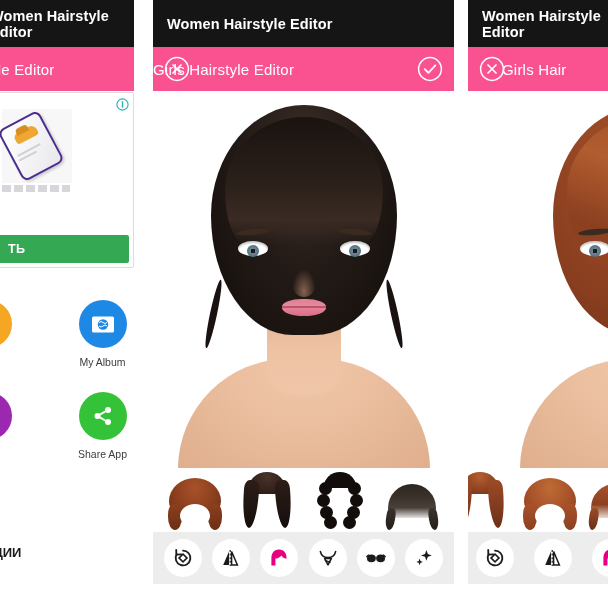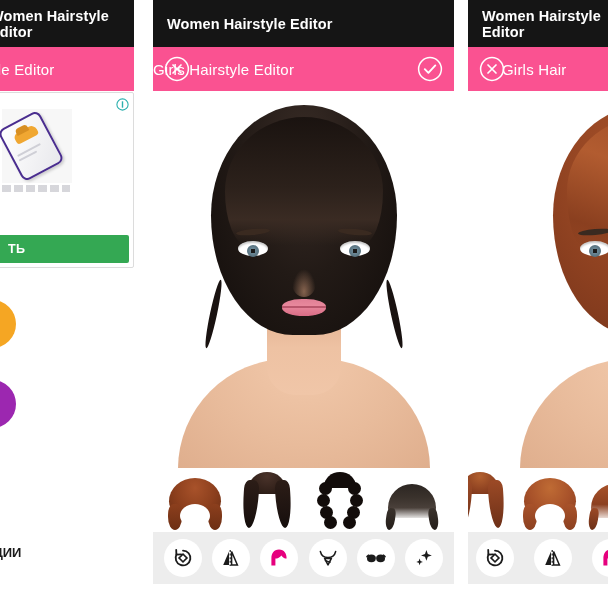--- a/index.html
+++ b/index.html
@@ -242,25 +242,46 @@
       <div class="ad-caption"></div>
       <div class="ad-cta">ТЬ</div>
     </div>
 
     <div class="menu-grid">
       <div class="menu-row">
         <div class="menu-cell">
           <div class="menu-circle" style="background:#F5A623; margin-left:-40px;"></div>
           <span class="menu-label"></span>
         </div>
+        <div class="menu-cell">
+          <div class="menu-circle" style="background:#1E88E5;">
+            <svg width="24" height="19" viewBox="0 0 24 19">
+              <rect x="1" y="1.5" width="22" height="16" rx="1.6" fill="#ffffff"></rect>
+              <circle cx="12" cy="9.5" r="5.2" fill="#1E88E5"></circle>
+              <path d="M8 7.5 q2 -2 4 0 q2 2 4 0 M8 11 q2 2 4 0 q2 -2 4 0" stroke="#ffffff" stroke-width="1" fill="none"></path>
+            </svg>
+          </div>
+          <span class="menu-label">My Album</span>
+        </div>
       </div>
       <div class="menu-row">
         <div class="menu-cell">
           <div class="menu-circle" style="background:#9C27B0; margin-left:-40px;"></div>
 
+        </div>
+        <div class="menu-cell">
+          <div class="menu-circle" style="background:#34C338;">
+            <svg width="24" height="24" viewBox="0 0 24 24">
+              <circle cx="17" cy="6" r="3" fill="#fff"></circle>
+              <circle cx="6.5" cy="12" r="3" fill="#fff"></circle>
+              <circle cx="17" cy="18" r="3" fill="#fff"></circle>
+              <path d="M8.8 10.6 L14.6 7.2 M8.8 13.4 L14.6 16.8" stroke="#fff" stroke-width="1.9"></path>
+            </svg>
+          </div>
+          <span class="menu-label">Share App</span>
         </div>
       </div>
     </div>
 
     <div class="bottom-install">
       <span class="bi-text">ТИЦИИ</span>
     </div>
   </div>
 
   <div class="panel" id="panel-mid">

